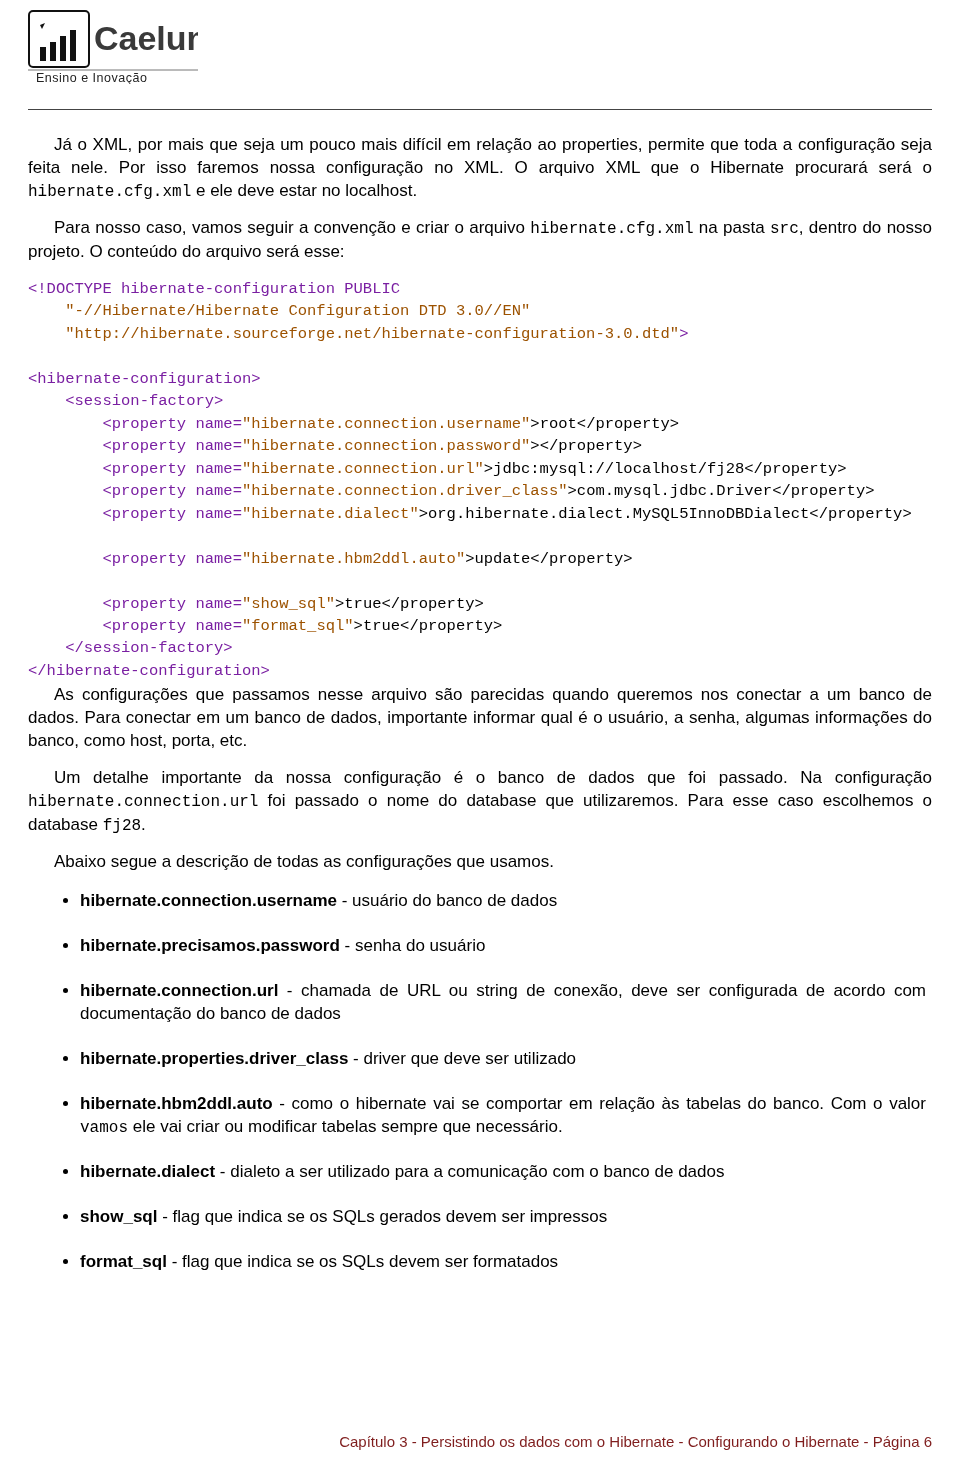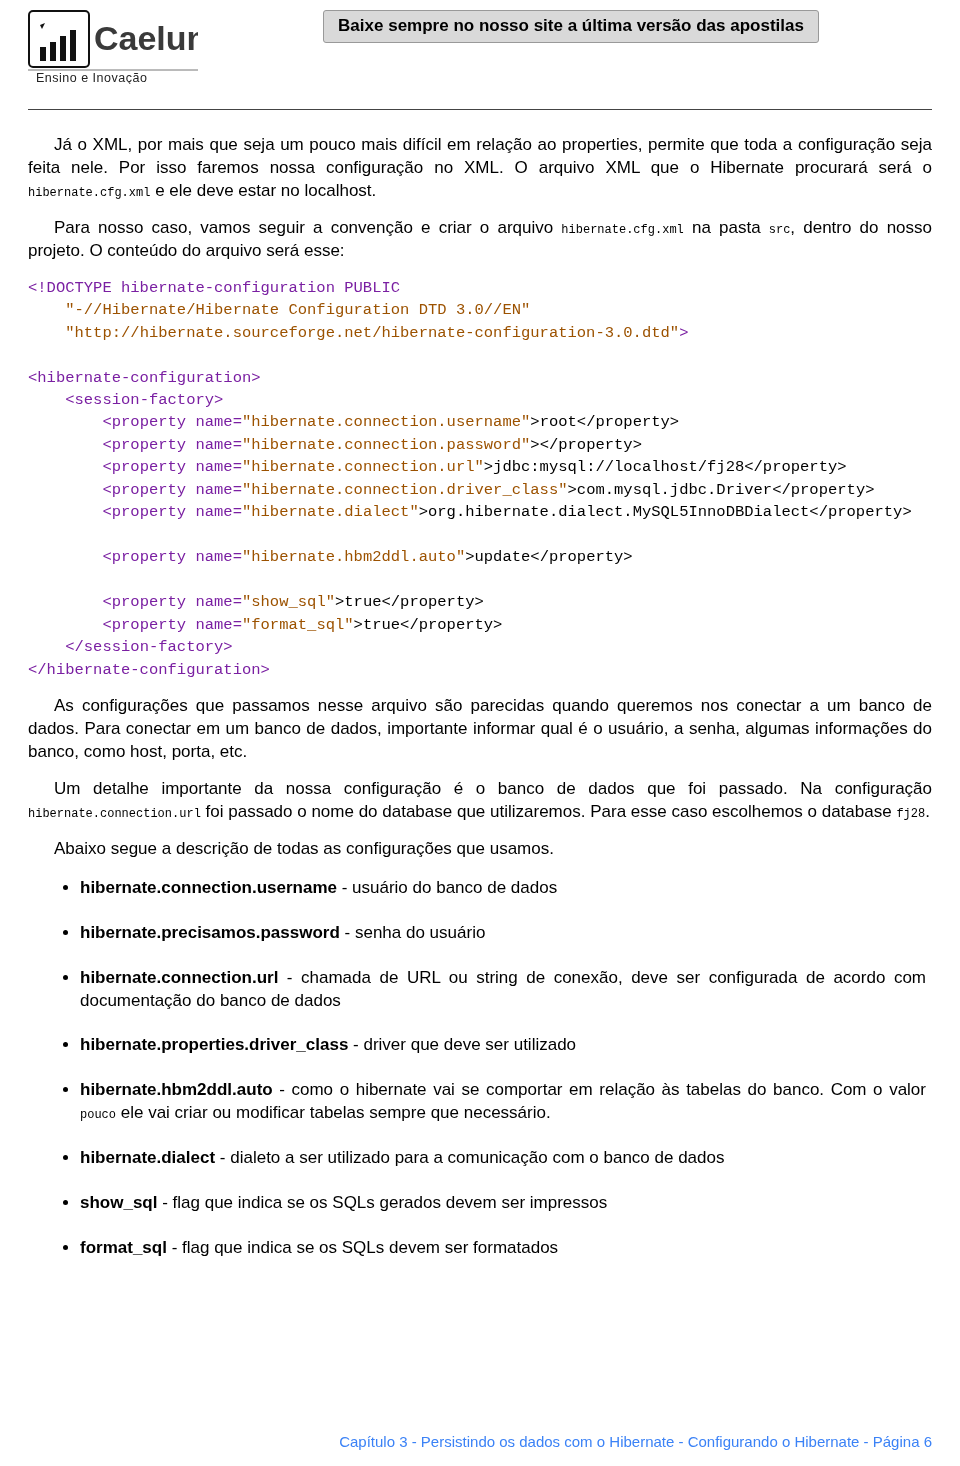--- a/index.html
+++ b/index.html
@@ -24,56 +24,55 @@
     background:#d9d9d9;
     border:1px solid #999;
     border-radius:3px;
     padding:4px 14px;
     font-weight:bold;
     font-size:17px;
   }
   .rule { border:none; border-top:1px solid #444; margin:18px 0 24px 0; }
   p { margin:0 0 14px 0; text-align:justify; }
   p.indent { text-indent:26px; }
-  .mono { font-family:"Courier New", Courier, monospace; font-size:12px; }
+  .mono { font-family:"Courier New", Courier, monospace; font-size:16px; }
   .kw { color:#7a1fa2; }
   .str { color:#9c5200; }
   pre.codeblock {
     font-family:"Courier New", Courier, monospace;
     font-size:15.5px;
     line-height:1.45;
     white-space:pre-wrap;
-    margin:8px 0 14px 0;
+    margin:8px 0 2px 0;
   }
   ul.bullets { list-style:disc; padding-left:46px; margin:16px 6px; }
   ul.bullets li { margin-bottom:22px; text-align:justify; }
   .footer {
     position:absolute; bottom:14px; right:28px; left:28px;
-    font-size:15px; text-align:right; color:#3b82f6;
+    font-size:15px; text-align:right; color:#7f1d1d;
   }
 </style>
 </head>
 <body>
 
 <div class="header">
   <div class="logo">
     <svg width="170" height="74" viewBox="0 0 170 74">
       <rect x="1" y="1" width="60" height="56" rx="4" fill="#fff" stroke="#111" stroke-width="2"></rect>
       <rect x="12" y="37" width="6" height="14" fill="#111"></rect>
       <rect x="22" y="32" width="6" height="19" fill="#111"></rect>
       <rect x="32" y="26" width="6" height="25" fill="#111"></rect>
       <rect x="42" y="20" width="6" height="31" fill="#111"></rect>
       <polygon points="12,15 17,13 14,19" fill="#111"></polygon>
       <text x="66" y="40" font-family="Arial" font-size="34" font-weight="bold" fill="#3a3a3a">Caelum</text>
       <line x1="0" y1="60" x2="170" y2="60" stroke="#777" stroke-width="1"></line>
       <text x="8" y="72" font-family="Arial" font-size="12.5" fill="#222" letter-spacing="0.5">Ensino e Inovação</text>
     </svg>
   </div>
   <div class="header-texts">
-    <div class="header-banner">Baixe sempre no nosso site a última versão das apostilas</div>
   </div>
 </div>
 
 <hr class="rule">
 
 <p class="indent">
   <span>Já o XML, por mais que seja um pouco mais difícil em relação ao properties, permite que toda a configuração seja feita nele. Por isso faremos nossa configuração no XML. O arquivo XML que o Hibernate procurará será o </span><span class="mono">hibernate.cfg.xml</span><span> e ele deve estar no localhost.</span>
 </p>
 
 <p class="indent">
@@ -105,19 +104,19 @@
   <span>Um detalhe importante da nossa configuração é o banco de dados que foi passado.  Na configuração </span><span class="mono">hibernate.connection.url</span><span> foi passado o nome do database que utilizaremos.  Para esse caso escolhemos o database </span><span class="mono">fj28</span><span>.</span>
 </p>
 
 <p class="indent">Abaixo segue a descrição de todas as configurações que usamos.</p>
 
 <ul class="bullets">
   <li><b>hibernate.connection.username</b><span> - usuário do banco de dados</span></li>
   <li><b>hibernate.precisamos.password</b><span> - senha do usuário</span></li>
   <li><b>hibernate.connection.url</b><span> - chamada de URL ou string de conexão, deve ser configurada de acordo com documentação do banco de dados</span></li>
   <li><b>hibernate.properties.driver_class</b><span> - driver que deve ser utilizado</span></li>
-  <li><b>hibernate.hbm2ddl.auto</b><span> - como o hibernate vai se comportar em relação às tabelas do banco. Com o valor </span><span class="mono">pouco</span><span> ele vai criar ou modificar tabelas sempre que necessário.</span></li>
+  <li><b>hibernate.hbm2ddl.auto</b><span> - como o hibernate vai se comportar em relação às tabelas do banco. Com o valor </span><span class="mono">vamos</span><span> ele vai criar ou modificar tabelas sempre que necessário.</span></li>
   <li><b>hibernate.dialect</b><span> - dialeto a ser utilizado para a comunicação com o banco de dados</span></li>
   <li><b>show_sql</b><span> - flag que indica se os SQLs gerados devem ser impressos</span></li>
   <li><b>format_sql</b><span> - flag que indica se os SQLs devem ser formatados</span></li>
 </ul>
 
 <div class="footer">Capítulo 3 - Persistindo os dados com o Hibernate - Configurando o Hibernate - Página 6</div>
 
 </body></html>

